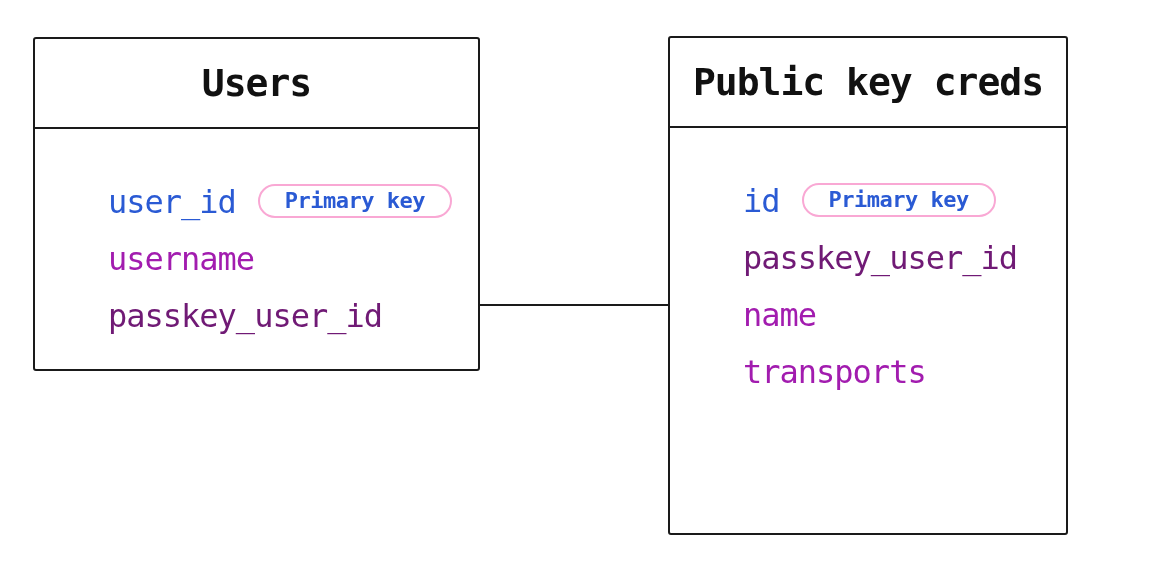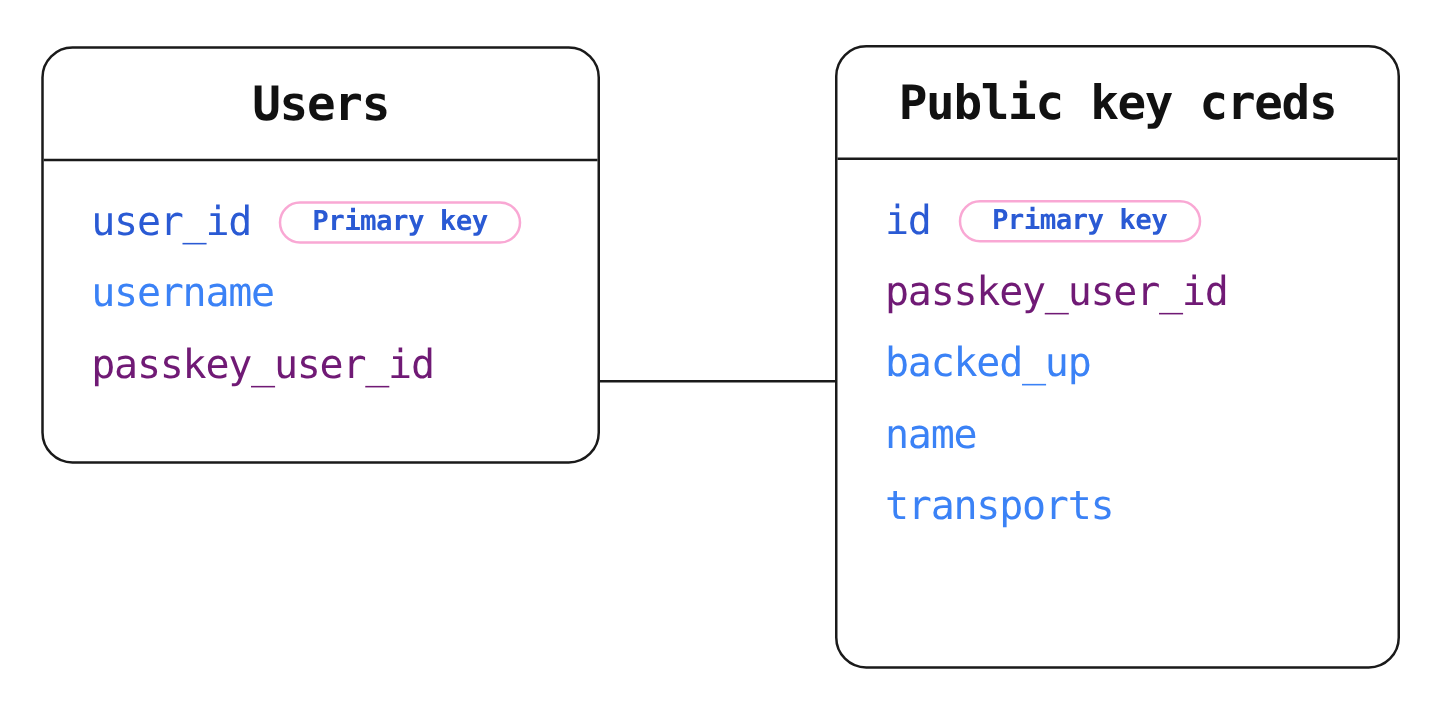--- a/index.html
+++ b/index.html
@@ -21,32 +21,32 @@
     top: 304px;
     width: 192px;
     height: 2px;
     background: #1a1a1a;
   }
   .table-box {
     position: absolute;
     box-sizing: border-box;
     background: #ffffff;
     border: 2px solid #1a1a1a;
-    border-radius: 25px;
+    border-radius: 3px;
   }
   .table-box.users {
     left: 33px;
     top: 37px;
     width: 447px;
     height: 334px;
   }
   .table-box.creds {
     left: 668px;
     top: 36px;
-    width: 452px;
+    width: 400px;
     height: 499px;
   }
   .table-header {
     box-sizing: border-box;
     height: 90px;
     border-bottom: 2px solid #1a1a1a;
     display: flex;
     align-items: center;
     justify-content: center;
   }
@@ -56,28 +56,29 @@
     color: #111111;
     letter-spacing: -1px;
     white-space: nowrap;
   }
   .table-body {
     padding: 32px 0 0 38px;
   }
   .field-row {
     height: 57px;
     display: flex;
-    align-items: flex-start;
+    align-items: flex-end;
     gap: 22px;
     white-space: nowrap;
+    margin-left: 35px;
   }
   .field-name {
     font-size: 32px;
     line-height: 1;
-    color: #3b82f6;
+    color: #a21caf;
     letter-spacing: -1px;
   }
   .field-name.blue   { color: #2a5ad4; }
   .field-name.orange { color: #701a75; }
   .badge {
     box-sizing: border-box;
     display: inline-flex;
     align-items: center;
     justify-content: center;
     height: 34px;
@@ -121,23 +122,20 @@
     </div>
     <div class="table-body">
       <div class="field-row">
         <span class="field-name blue">id</span>
         <span class="badge">Primary key</span>
       </div>
       <div class="field-row">
         <span class="field-name orange">passkey_user_id</span>
       </div>
       <div class="field-row">
-        <span class="field-name">backed_up</span>
-      </div>
-      <div class="field-row">
         <span class="field-name">name</span>
       </div>
       <div class="field-row">
         <span class="field-name">transports</span>
       </div>
     </div>
   </div>
 
 </div>
 

